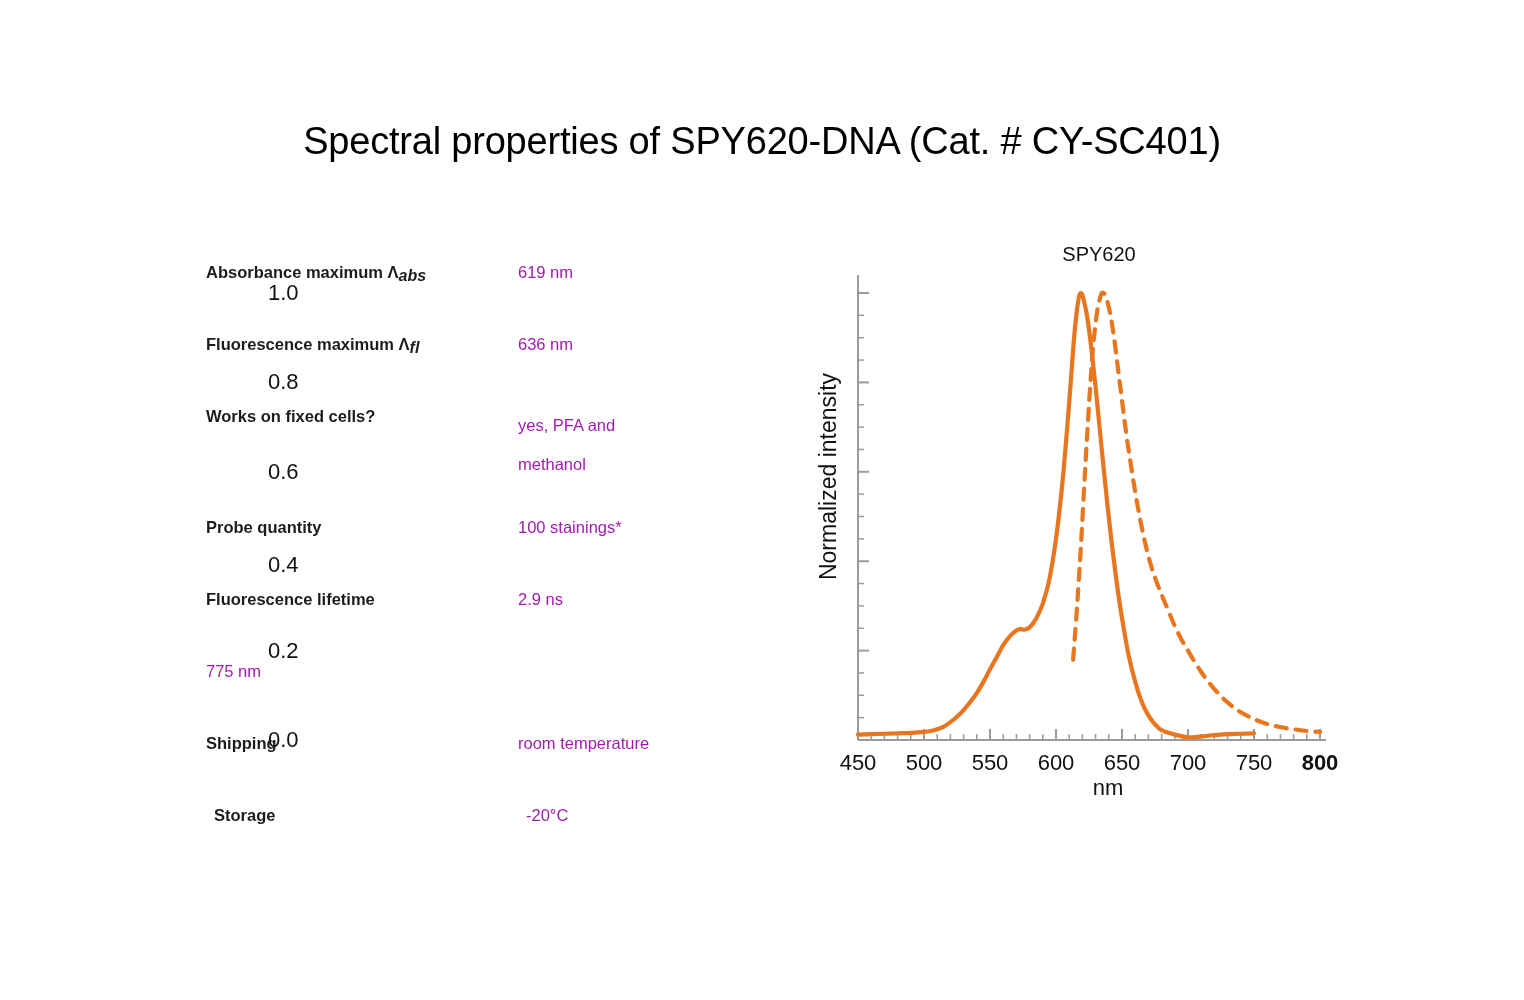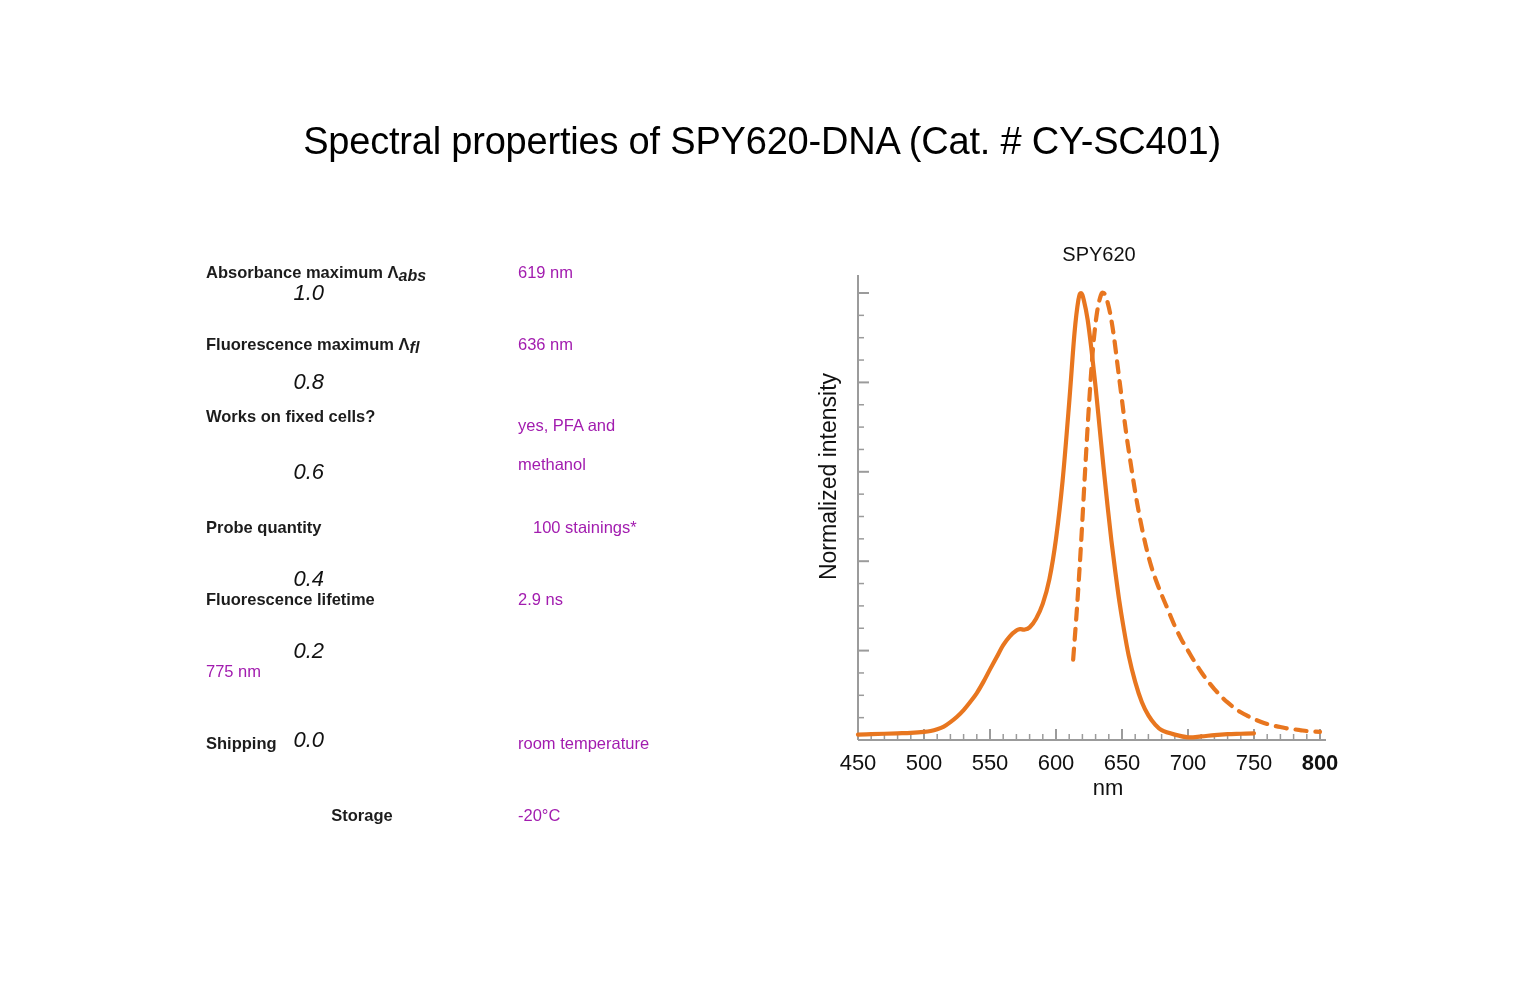--- a/index.html
+++ b/index.html
@@ -102,25 +102,24 @@
     top: 540px;
     width: 500px;
     text-align: center;
     font-size: 22px;
     color: #111;
   }
   .tick-label-y {
     position: absolute;
     right: 0;
     width: 56px;
-    text-align: right;
+    text-align: left;
     font-size: 22px;
     color: #111;
     line-height: 1;
-    font-style: italic;
   }
   #y-ticks-wrap {
     position: absolute;
     left: 0;
     top: 0;
     width: 98px;
     height: 520px;
   }
   .tick-label-x {
     position: absolute;
@@ -162,21 +161,21 @@
         <span class="v-line">636 nm</span>
       </div>
     </div>
     <div class="prop-row" style="position: absolute; top: 144px; left: 0px; width: 520px;">
       <div class="prop-label">Works on fixed cells?</div>
       <div class="prop-value" style="line-height: 39px;">
         <span class="v-line">yes, PFA and</span>
         <span class="v-line">methanol</span>
       </div>
     </div>
-    <div class="prop-row" style="position: absolute; top: 255px; left: 0px; width: 520px; gap: 15px;">
+    <div class="prop-row" style="position: absolute; top: 255px; left: 0px; width: 520px;">
       <div class="prop-label">Probe quantity</div>
       <div class="prop-value" style="line-height: 20px;">
         <span class="v-line">100 stainings*</span>
       </div>
     </div>
     <div class="prop-row" style="position: absolute; top: 327px; left: 0px; width: 520px;">
       <div class="prop-label">Fluorescence lifetime</div>
       <div class="prop-value" style="line-height: 20px;">
         <span class="v-line">2.9 ns</span>
       </div>
@@ -185,36 +184,36 @@
       <div class="prop-value" style="line-height: 20px;">
         <span class="v-line">775 nm</span>
       </div>
     </div>
     <div class="prop-row" style="position: absolute; top: 471px; left: 0px; width: 520px;">
       <div class="prop-label">Shipping</div>
       <div class="prop-value" style="line-height: 20px;">
         <span class="v-line">room temperature</span>
       </div>
     </div>
-    <div class="prop-row" style="position: absolute; top: 543px; left: 0px; width: 520px; text-align: center;">
+    <div class="prop-row" style="position: absolute; top: 543px; left: 8px; width: 520px;">
       <div class="prop-label">Storage</div>
       <div class="prop-value" style="line-height: 20px;">
         <span class="v-line">-20°C</span>
       </div>
     </div>
   </div>
 
 <div id="chart">
   <div id="chart-title">SPY620</div>
   <div id="y-axis-label">Normalized  intensity</div>
   <div id="x-axis-label">nm</div>
   <div id="y-ticks-wrap">
       <div class="tick-label-y" style="top: 494px; right: 534px;">0.0</div>
       <div class="tick-label-y" style="top: 404.6px; right: 534px;">0.2</div>
-      <div class="tick-label-y" style="top: 333px; right: 534px;">0.4</div>
+      <div class="tick-label-y" style="top: 319px; right: 534px;">0.4</div>
       <div class="tick-label-y" style="top: 225.8px; right: 534px;">0.6</div>
       <div class="tick-label-y" style="top: 136.4px; right: 534px;">0.8</div>
       <div class="tick-label-y" style="top: 47px; right: 534px;">1.0</div>
     </div>
   <div id="x-ticks-wrap">
       <div class="tick-label-x" style="left: 98px; top: 517px;">450</div>
       <div class="tick-label-x" style="left: 164px; top: 517px;">500</div>
       <div class="tick-label-x" style="left: 230px; top: 517px;">550</div>
       <div class="tick-label-x" style="left: 296px; top: 517px;">600</div>
       <div class="tick-label-x" style="left: 362px; top: 517px;">650</div>

